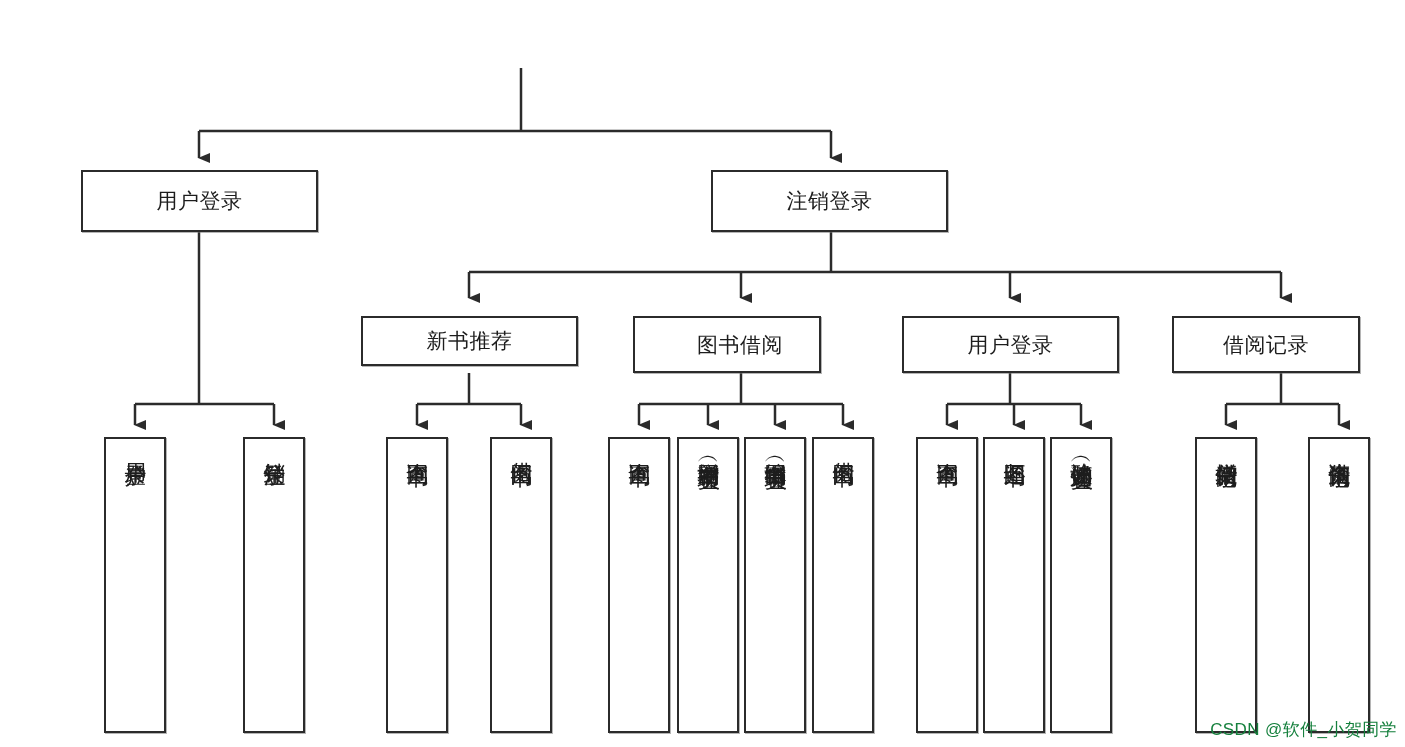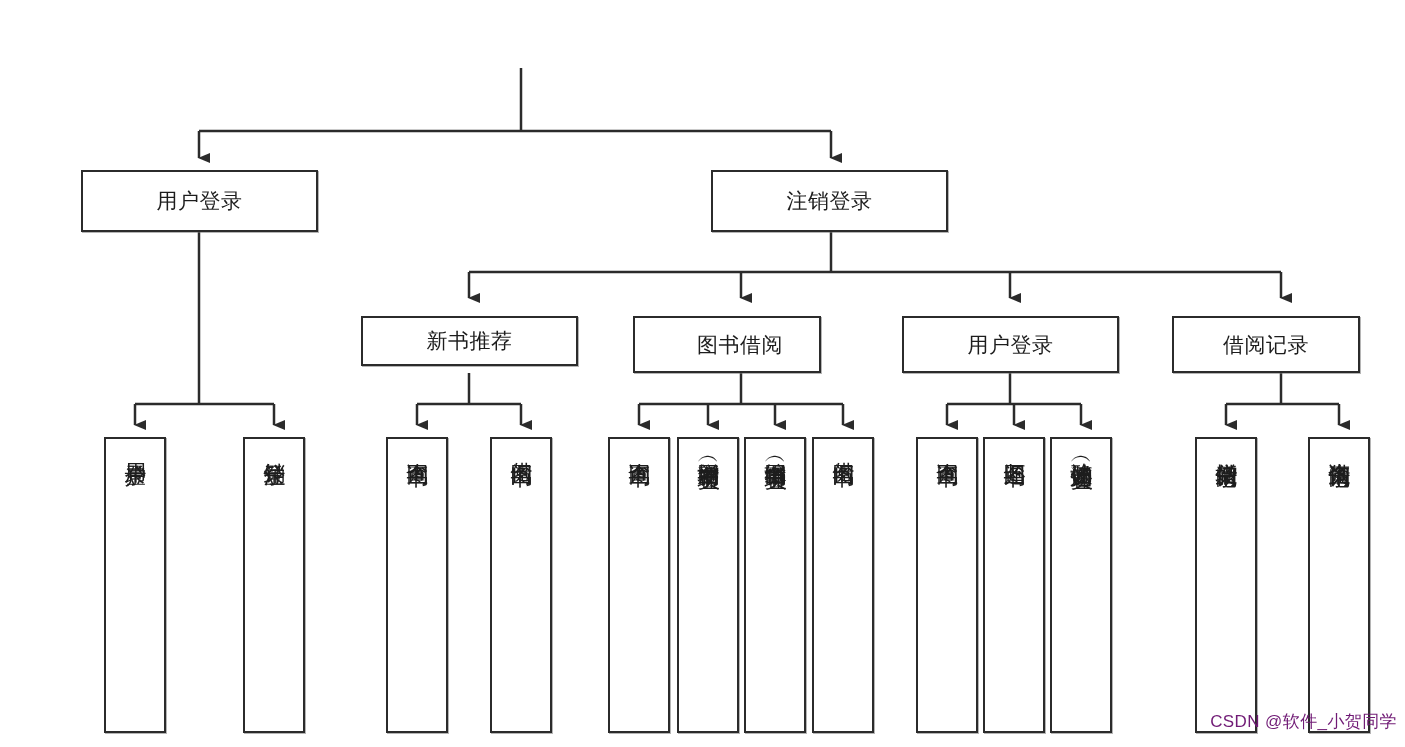--- a/index.html
+++ b/index.html
@@ -56,23 +56,23 @@
     text-orientation: upright;
     font-size: 22px;
     line-height: 1.22;
     letter-spacing: 1px;
     white-space: nowrap;
     margin: 0 auto;
   }
   #watermark {
     position: absolute;
     right: 8px;
-    bottom: 14px;
+    bottom: 6px;
     font-size: 17px;
-    color: #701a75;
+    color: #15803d;
     white-space: nowrap;
     letter-spacing: 0.4px;
     pointer-events: none;
   }
 </style>
 </head>
 <body>
 
 <div id="diagram-root">
 

